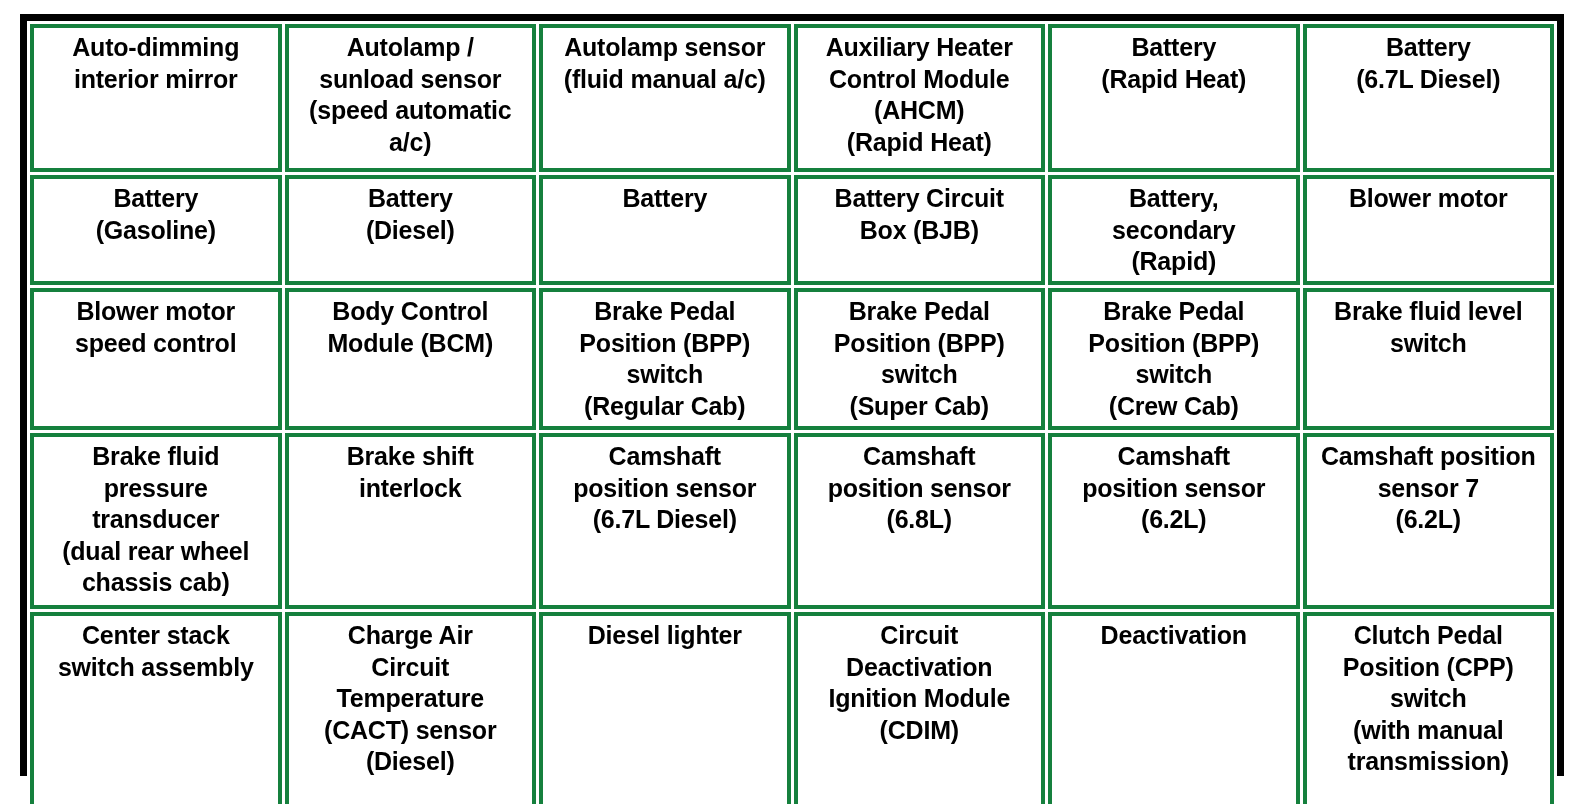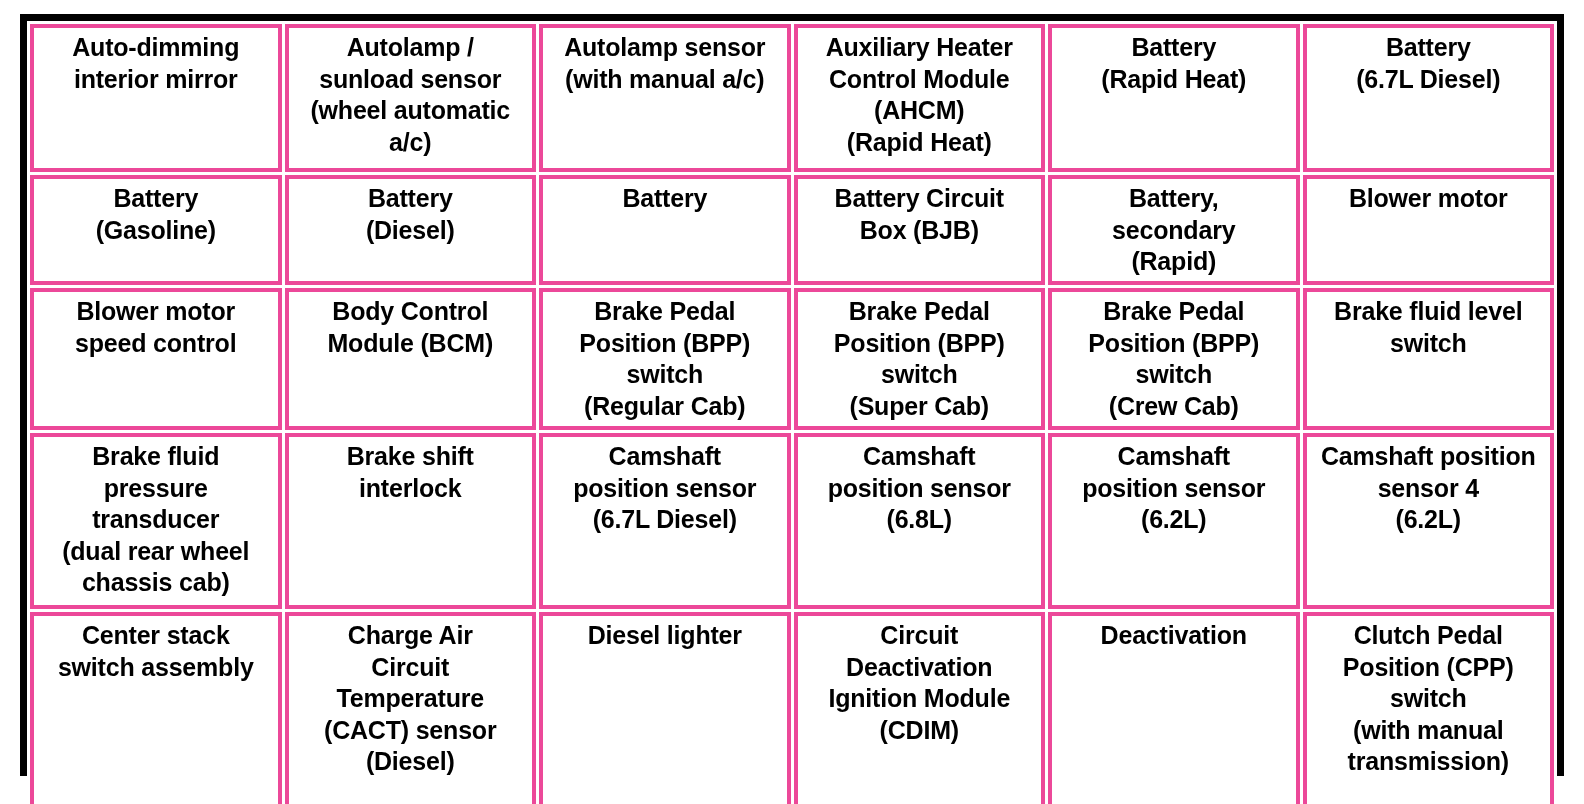--- a/index.html
+++ b/index.html
@@ -30,21 +30,21 @@
   #component-table {
     width: 100%;
     height: 100%;
     border-collapse: separate;
     border-spacing: 3px;
     table-layout: fixed;
     background: #ffffff;
   }
 
   #component-table td {
-    border: 4px solid #ec4899;
+    border: 4px solid #15803d;
     background: #ffffff;
     vertical-align: top;
     text-align: center;
     padding: 4px 5px 3px 5px;
     box-sizing: border-box;
   }
 
   .cell-label {
     display: block;
     font-family: "Liberation Sans", "DejaVu Sans", sans-serif;
@@ -72,26 +72,26 @@
     <tbody>
 
       <tr class="row-0">
         <td>
             <span class="cell-label">Auto-dimming
 interior mirror</span>
           </td>
         <td>
             <span class="cell-label">Autolamp /
 sunload sensor
-(wheel automatic
+(speed automatic
 a/c)</span>
           </td>
         <td>
             <span class="cell-label">Autolamp sensor
-(with manual a/c)</span>
+(fluid manual a/c)</span>
           </td>
         <td>
             <span class="cell-label">Auxiliary Heater
 Control Module
 (AHCM)
 (Rapid Heat)</span>
           </td>
         <td>
             <span class="cell-label">Battery
 (Rapid Heat)</span>
@@ -183,21 +183,21 @@
 position sensor
 (6.8L)</span>
           </td>
         <td>
             <span class="cell-label">Camshaft
 position sensor
 (6.2L)</span>
           </td>
         <td>
             <span class="cell-label">Camshaft position
-sensor 4
+sensor 7
 (6.2L)</span>
           </td>
       </tr>
 
       <tr class="row-4">
         <td>
             <span class="cell-label">Center stack
 switch assembly</span>
           </td>
         <td>

